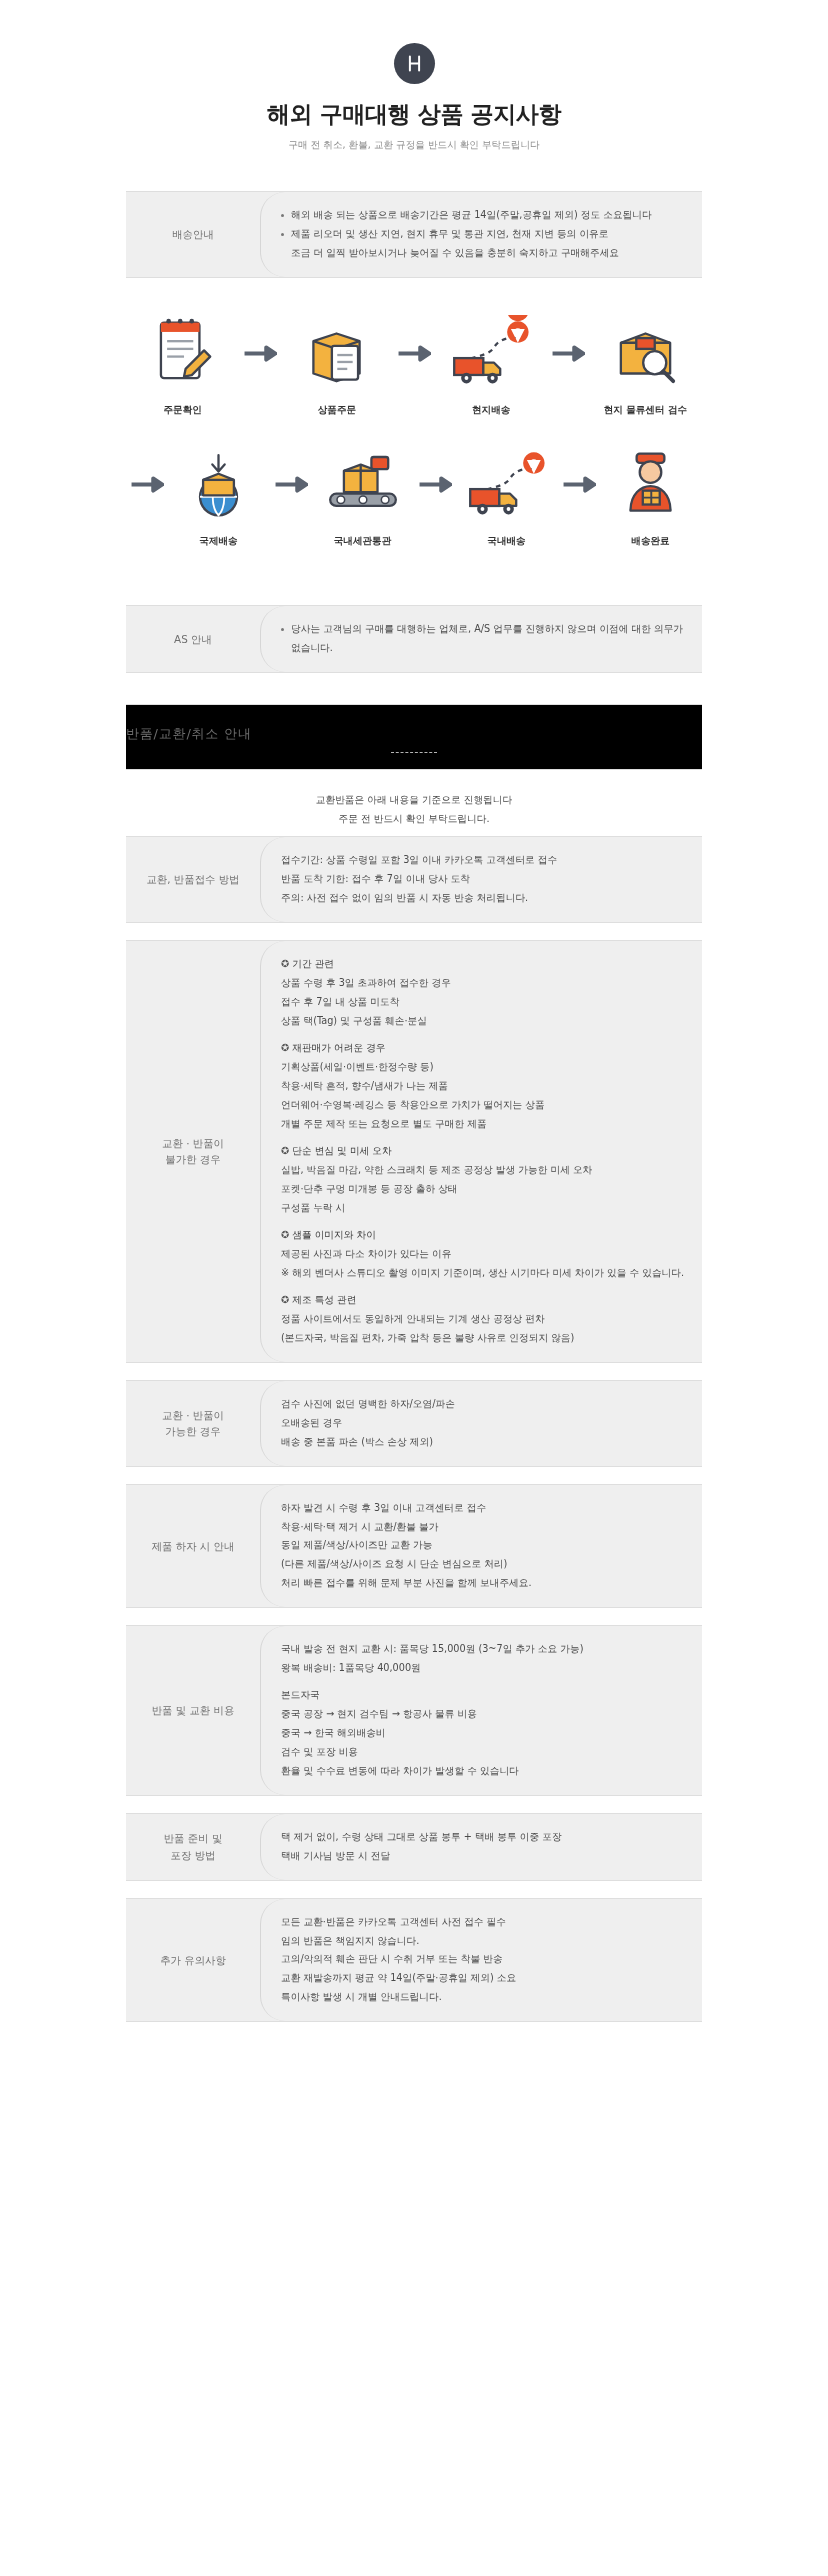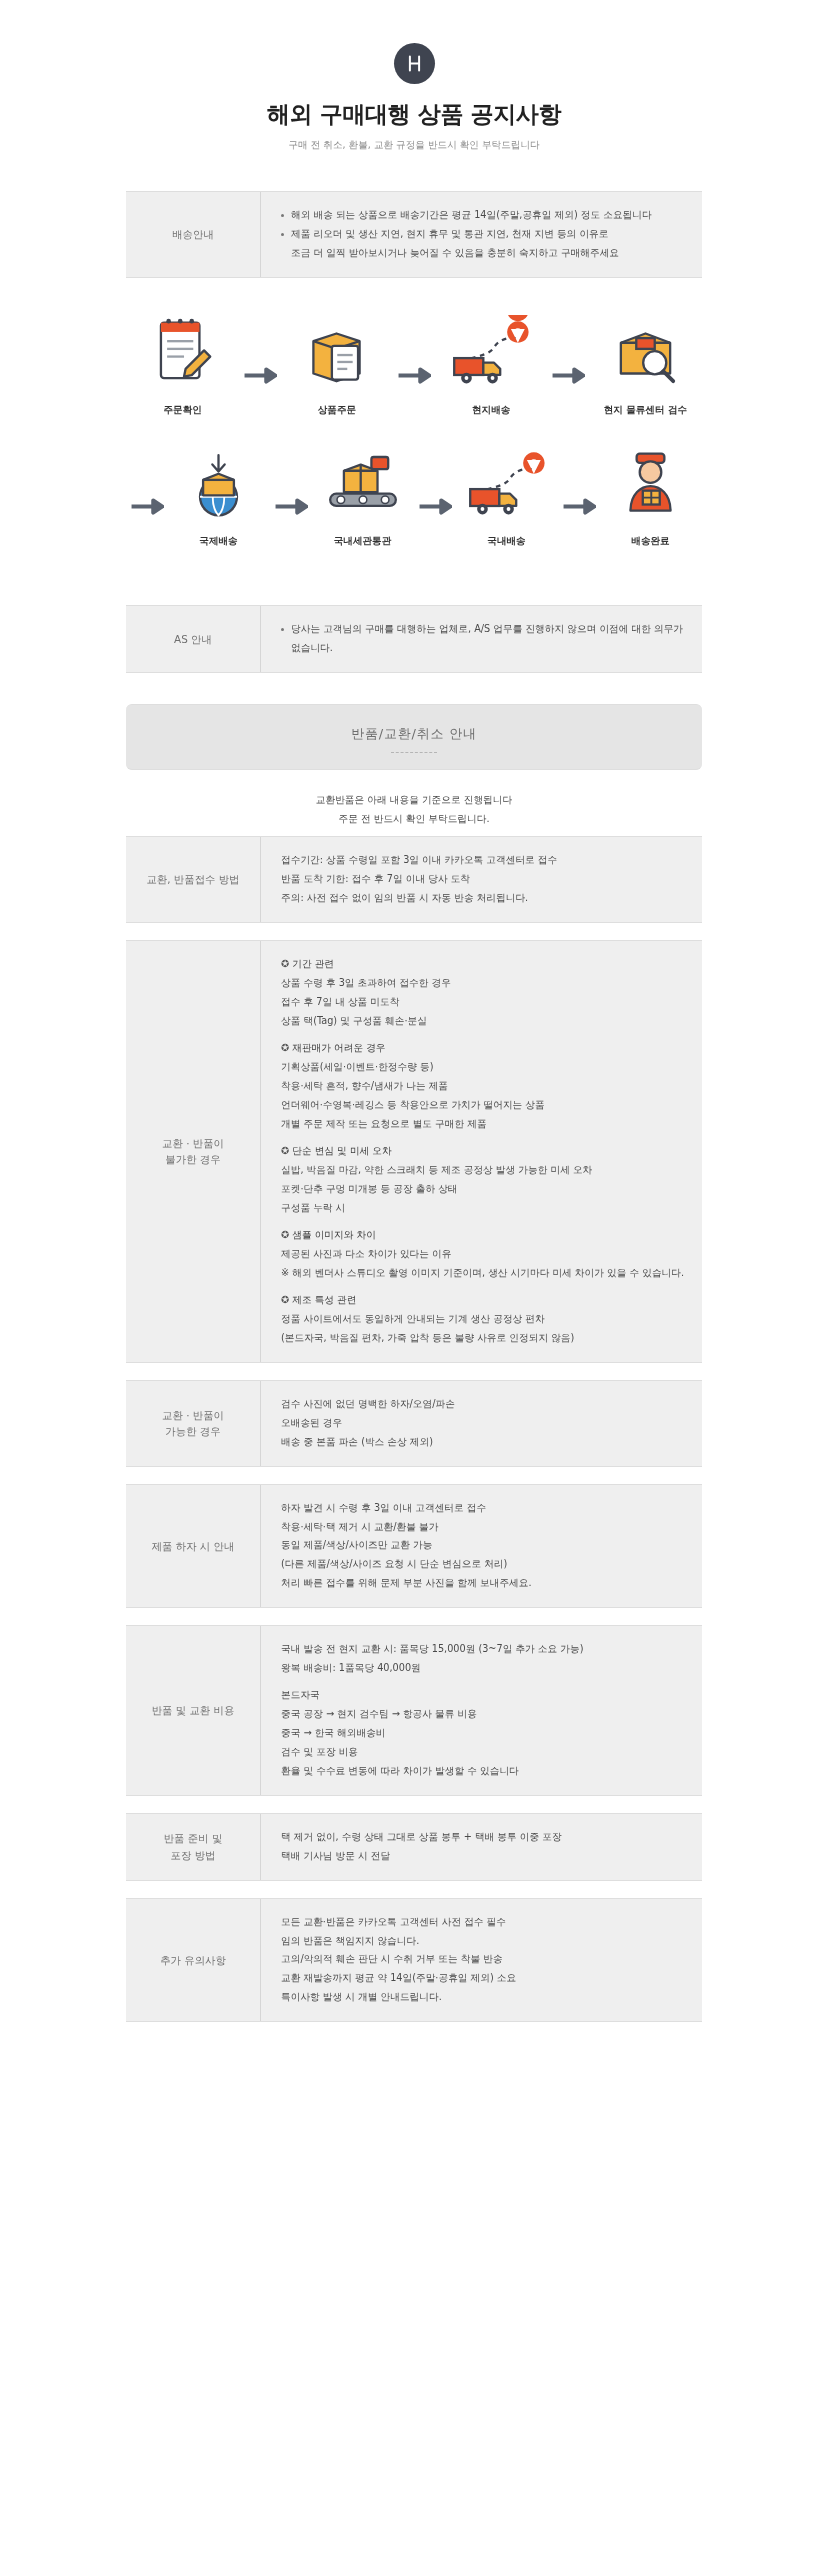--- a/index.html
+++ b/index.html
@@ -40,55 +40,54 @@
     width: 134px; flex: none;
     display: flex; align-items: center; justify-content: center;
     font-size: 10.4px; color: #6f6f6f; text-align: center;
     line-height: 1.6;
     padding: 14px 7.7px;
   }
   .row .content {
     flex: 1;
     border-left: 0.8px solid #d6d6d6;
     padding: 14px 17px 14px 20px;
-    font-size: 9.7px; color: #4a4a4a; line-height: 1.95;
+    font-size: 9.7px; color: #4a4a4a; line-height: 1.95; border-radius: 25px;
   }
 
   ul.dots { list-style: none; }
   ul.dots > li { position: relative; padding-left: 10px; }
   ul.dots > li::before {
     content: ""; position: absolute; left: 0; top: 7.7px;
     width: 3.1px; height: 3.1px; border-radius: 50%; background: #777;
   }
   ul.dots > li.sub::before { display: none; }
   ul.dots > li.sub { padding-left: 10px; }
 
   .plainlines > div { }
 
   
   .flow { margin: 34px 46px 7.7px 46px; }
   .flowrow {
-    display: flex; align-items: flex-end; justify-content: space-between;
+    display: flex; align-items: flex-start; justify-content: space-between;
     margin-bottom: 26px;
   }
   .fstep { width: 130px; text-align: center; }
   .fstep .art { height: 83px; display: flex; align-items: center; justify-content: center; }
   .fstep .cap { font-size: 9.6px; color: #333; margin-top: 9.2px; font-weight: bold; }
   .arrow {
     width: 41px; height: 83px; display: flex; align-items: center; justify-content: center;
     flex: none;
   }
   .arrow svg { display: block; }
 
   
   .sectionbar {
-    background: #e5e5e5; border-top: 0.8px solid #dedede; border-bottom: 0.8px solid #dedede;
-    text-align: center; padding: 20px 0 15.3px 0;
+    background: #000000; border-top: 0.8px solid #dedede; border-bottom: 0.8px solid #dedede;
+    text-align: left; padding: 20px 0 15.3px 0;
     margin: 0 46px;
-    border-radius: 6px;
   }
   .sectionbar .st { font-size: 13px; color: #6d6d6d; letter-spacing: 0.8px; }
   .sectionbar .dash {
     width: 46px; border-top: 0.8px dashed #b5b5b5; margin: 9.2px auto 0 auto;
   }
   .centernote {
     text-align: center; font-size: 9.7px; color: #4a4a4a;
     line-height: 2; padding: 20px 0 8px 0;
   }
 

